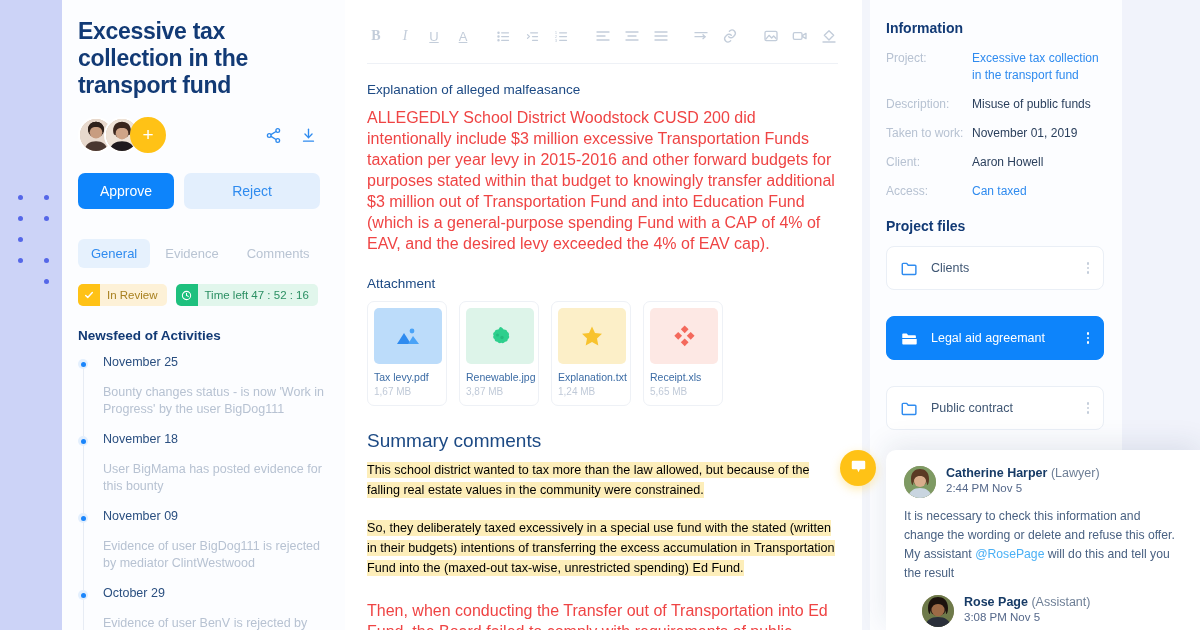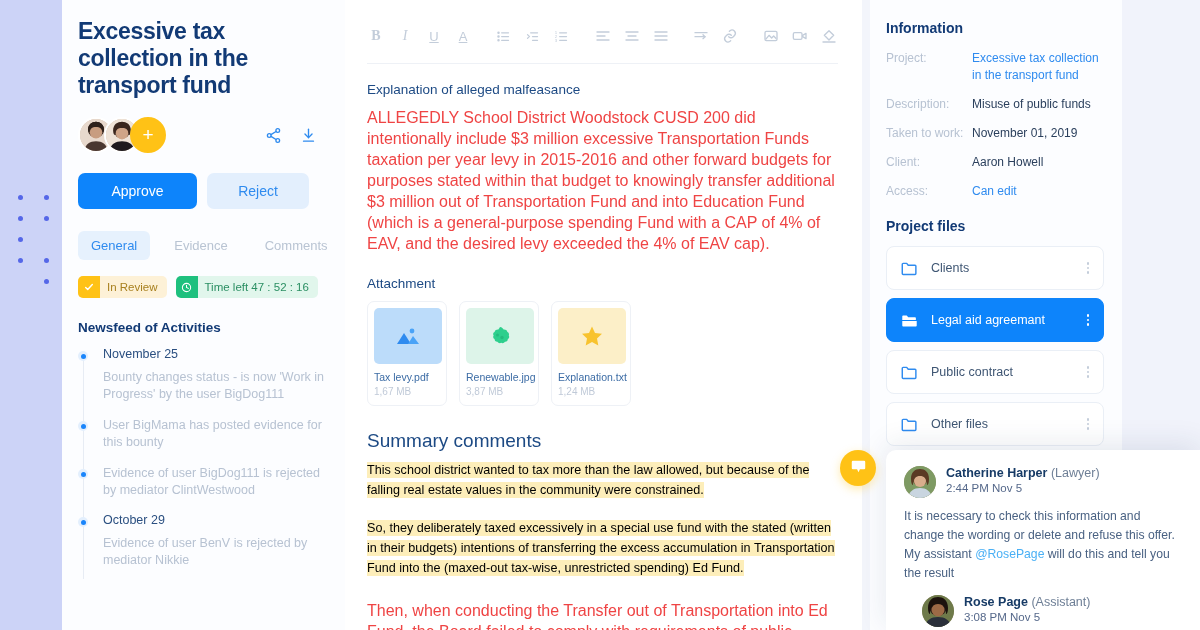--- a/index.html
+++ b/index.html
@@ -70,24 +70,24 @@
   .head-actions { display: flex; align-items: center; gap: 18px; padding-right: 8px;}
   .head-actions svg { display: block; }
 
   .btn-row { display: flex; gap: 10px; margin-top: 20px; }
   .btn {
     height: 36px; border-radius: 7px;
     display: flex; align-items: center; justify-content: center;
     font-size: 14px; cursor: pointer; border: none;
     font-family: "Liberation Sans", sans-serif;
   }
-  .btn-approve { width: 119px; background: #0d84fb; color: #ffffff; }
-  .btn-reject  { width: 102px; background: #e3effd; color: #2f8bef; }
-
-  .tabs { display: flex; align-items: flex-start; gap: 11px; margin-top: 22px; }
+  .btn-approve { width: 96px; background: #0d84fb; color: #ffffff; }
+  .btn-reject  { width: 136px; background: #e3effd; color: #2f8bef; }
+
+  .tabs { display: flex; align-items: flex-start; gap: 2px; margin-top: 30px; }
   .tab {
     font-size: 13px; padding: 7px 13px; border-radius: 6px;
     color: #b9c4d3; cursor: pointer; white-space: nowrap;
   }
   .tab.active { background: #e6f1fd; color: #2f8bef; }
 
   .badge-row { display: flex; align-items: center; gap: 9px; margin-top: 16px; }
   .badge {
     display: flex; align-items: center;
     height: 22px; border-radius: 5px; overflow: hidden;
@@ -121,21 +121,21 @@
     background: #e3effd;
     display: flex; align-items: center; justify-content: center;
   }
   .feed-bullet i {
     width: 5px; height: 5px; border-radius: 50%;
     background: #1a85fb; display: block;
   }
   .feed-date { font-size: 12.5px; color: #2a4f80; }
   .feed-text {
     font-size: 12.5px; line-height: 17px;
-    color: #b7c2d2; margin-top: 8px;
+    color: #b7c2d2; margin-top: 15px;
   }
 
   
   .main-panel {
     position: absolute; left: 345px; top: 0;
     width: 517px; height: 630px;
     background: #ffffff;
     padding: 22px 24px 0 22px;
     overflow: hidden;
   }
@@ -193,21 +193,21 @@
     padding: 20px 18px 0 16px;
   }
   .info-head { font-size: 14px; font-weight: bold; color: #123a75; }
   .info-table { margin-top: 14px; }
   .info-row { display: flex; margin-bottom: 12px; }
   .info-label { width: 86px; flex: 0 0 86px; font-size: 12px; color: #b7c2d2; padding-top: 1px; }
   .info-value { font-size: 12px; color: #2a3f5c; line-height: 17px; }
   .info-value.link { color: #2f8bef; }
 
   .files-head { font-size: 14px; font-weight: bold; color: #123a75; margin-top: 18px; }
-  .file-list { margin-top: 12px; display: flex; flex-direction: column; gap: 8px; }
+  .file-list { margin-top: 12px; display: flex; flex-direction: column; gap: 26px; }
   .file-row {
     height: 44px; border: 1px solid #eaeff6; border-radius: 8px;
     display: flex; align-items: center; padding: 0 10px 0 14px;
     background: #ffffff; cursor: pointer;
   }
   .file-row.active { background: #0d84fb; border-color: #0d84fb; }
   .file-ico { width: 18px; display:flex; align-items:center; color: #2f8bef; }
   .file-name { flex: 1; font-size: 12.5px; color: #3f5673; margin-left: 12px; }
   .file-row.active .file-name { color: #ffffff; }
   .file-row.active .file-ico { color: #ffffff; }
@@ -358,26 +358,28 @@
         <span class="feed-bullet">
             <i></i>
           </span>
         <div class="feed-date">November 25</div>
         <div class="feed-text">Bounty changes status - is now 'Work in Progress' by the user BigDog111</div>
       </div>
       <div class="feed-item">
         <span class="feed-bullet">
             <i></i>
           </span>
+        <div class="feed-date">November 18</div>
         <div class="feed-text">User BigMama has posted evidence for this bounty</div>
       </div>
       <div class="feed-item">
         <span class="feed-bullet">
             <i></i>
           </span>
+        <div class="feed-date">November 09</div>
         <div class="feed-text">Evidence of user BigDog111 is rejected by mediator ClintWestwood</div>
       </div>
       <div class="feed-item">
         <span class="feed-bullet">
             <i></i>
           </span>
         <div class="feed-date">October 29</div>
         <div class="feed-text">Evidence of user BenV is rejected by mediator Nikkie</div>
       </div>
     </div>
@@ -521,20 +523,32 @@
       <div class="attach-card">
         <div class="attach-thumb" style="background:#fcefc8">
           <svg width="24" height="24" viewBox="0 0 24 24">
               <polygon points="12,2.5 15,9 22,9.8 17,14.5 18.3,21.5 12,18 5.7,21.5 7,14.5 2,9.8 9,9" fill="#f8c32f"></polygon>
             </svg>
         </div>
         <div class="attach-name">Explanation.txt</div>
         <div class="attach-size">1,24 MB</div>
       </div>
 
+      <div class="attach-card">
+        <div class="attach-thumb" style="background:#fde8e4">
+          <svg width="24" height="24" viewBox="0 0 24 24" fill="#f4695c">
+            <rect x="10" y="2.5" width="5.5" height="5.5" transform="rotate(45 12.7 5.2)"></rect>
+            <rect x="3.5" y="9" width="5.5" height="5.5" transform="rotate(45 6.2 11.7)"></rect>
+            <rect x="16" y="9" width="5.5" height="5.5" transform="rotate(45 18.7 11.7)"></rect>
+            <rect x="10" y="15.5" width="5.5" height="5.5" transform="rotate(45 12.7 18.2)"></rect>
+          </svg>
+        </div>
+        <div class="attach-name">Receipt.xls</div>
+        <div class="attach-size">5,65 MB</div>
+      </div>
     </div>
 
     <div class="sum-head">Summary comments</div>
     <div class="sum-wrap">
       <p><span class="sum-p">This school district wanted to tax more than the law allowed, but because of the falling real estate values in the community were constrained.</span></p>
       <p><span class="sum-p">So, they deliberately taxed excessively in a special use fund with the stated (written in their budgets) intentions of transferring the excess accumulation in Transportation Fund into the (maxed-out tax-wise, unrestricted spending) Ed Fund.</span></p>
     </div>
 
     <div class="tail">
       <div class="body-text">Then, when conducting  the Transfer out of Transportation into Ed Fund, the Board failed to comply with requirements of public notice. This resulted in excessive taxation of $1.5 million in this tax year (and intentions to do likewise in subsequent years).</div>
@@ -557,21 +571,21 @@
       <div class="info-row">
         <div class="info-label">Taken to work:</div>
         <div class="info-value">November 01, 2019</div>
       </div>
       <div class="info-row">
         <div class="info-label">Client:</div>
         <div class="info-value">Aaron Howell</div>
       </div>
       <div class="info-row">
         <div class="info-label">Access:</div>
-        <div class="info-value link">Can edit</div>
+        <div class="info-value link">Can taxed</div>
       </div>
     </div>
 
     <div class="files-head">Project files</div>
     <div class="file-list">
 
       <div class="file-row">
         <span class="file-ico">
           <svg width="17" height="15" viewBox="0 0 20 17" fill="none" stroke="currentColor" stroke-width="1.7" stroke-linejoin="round">
               <path d="M1.5 14.5v-11a1 1 0 011-1h4.2l1.8 2.2h8a1 1 0 011 1v8.8a1 1 0 01-1 1h-14a1 1 0 01-1-1z"></path>

